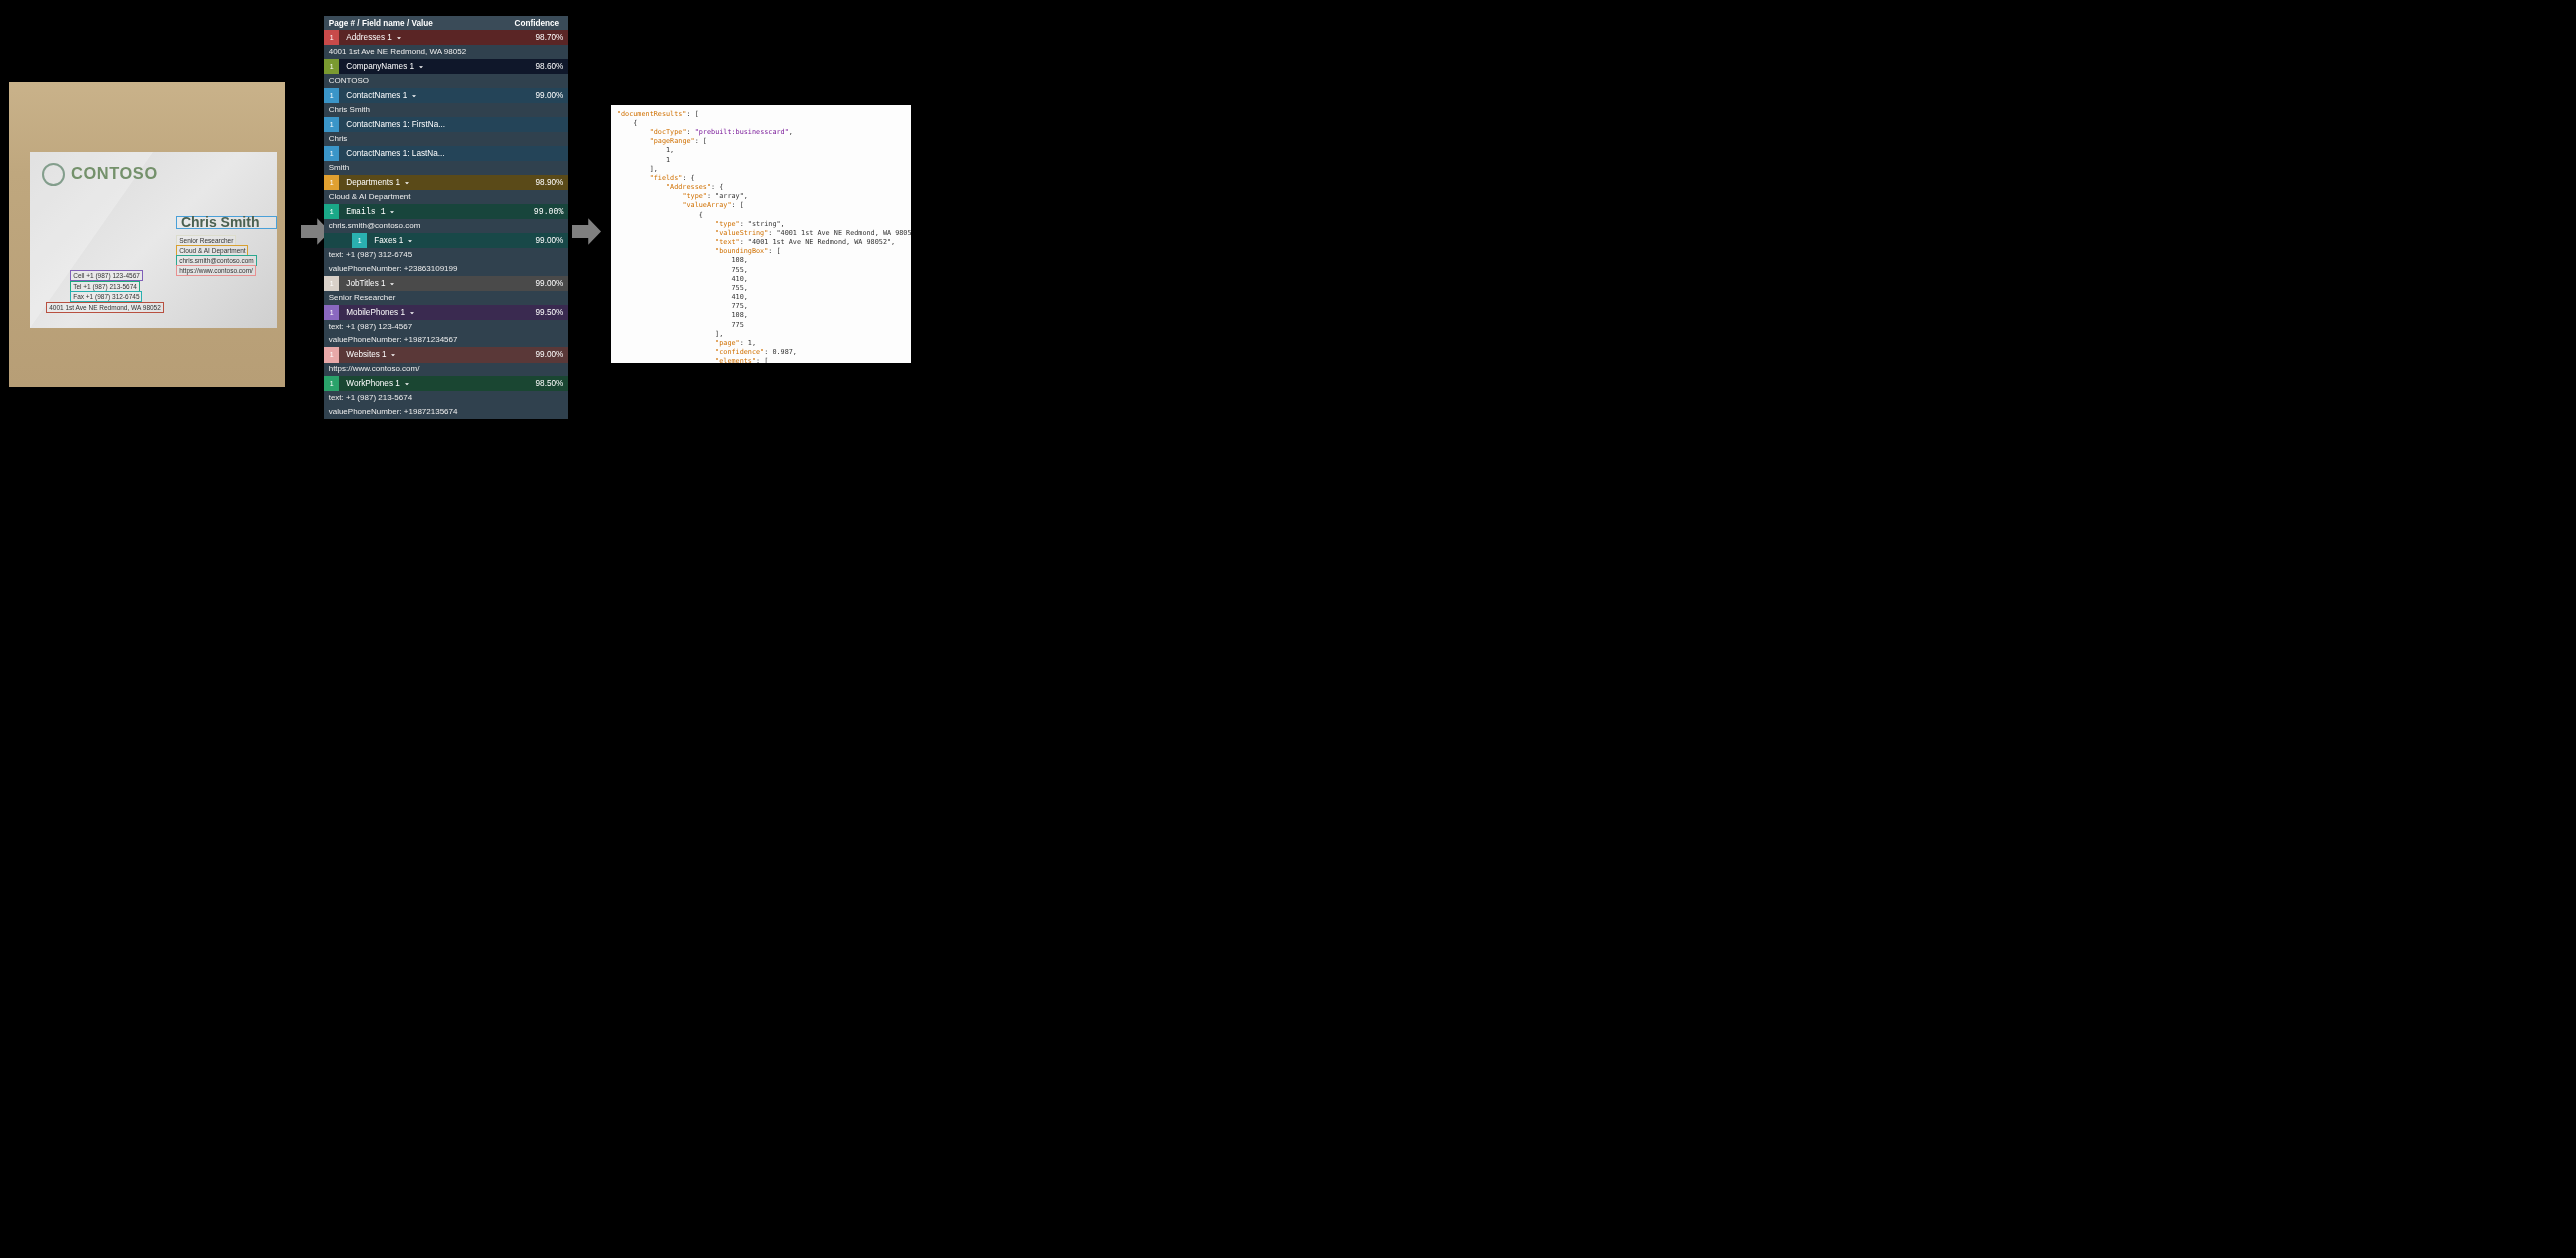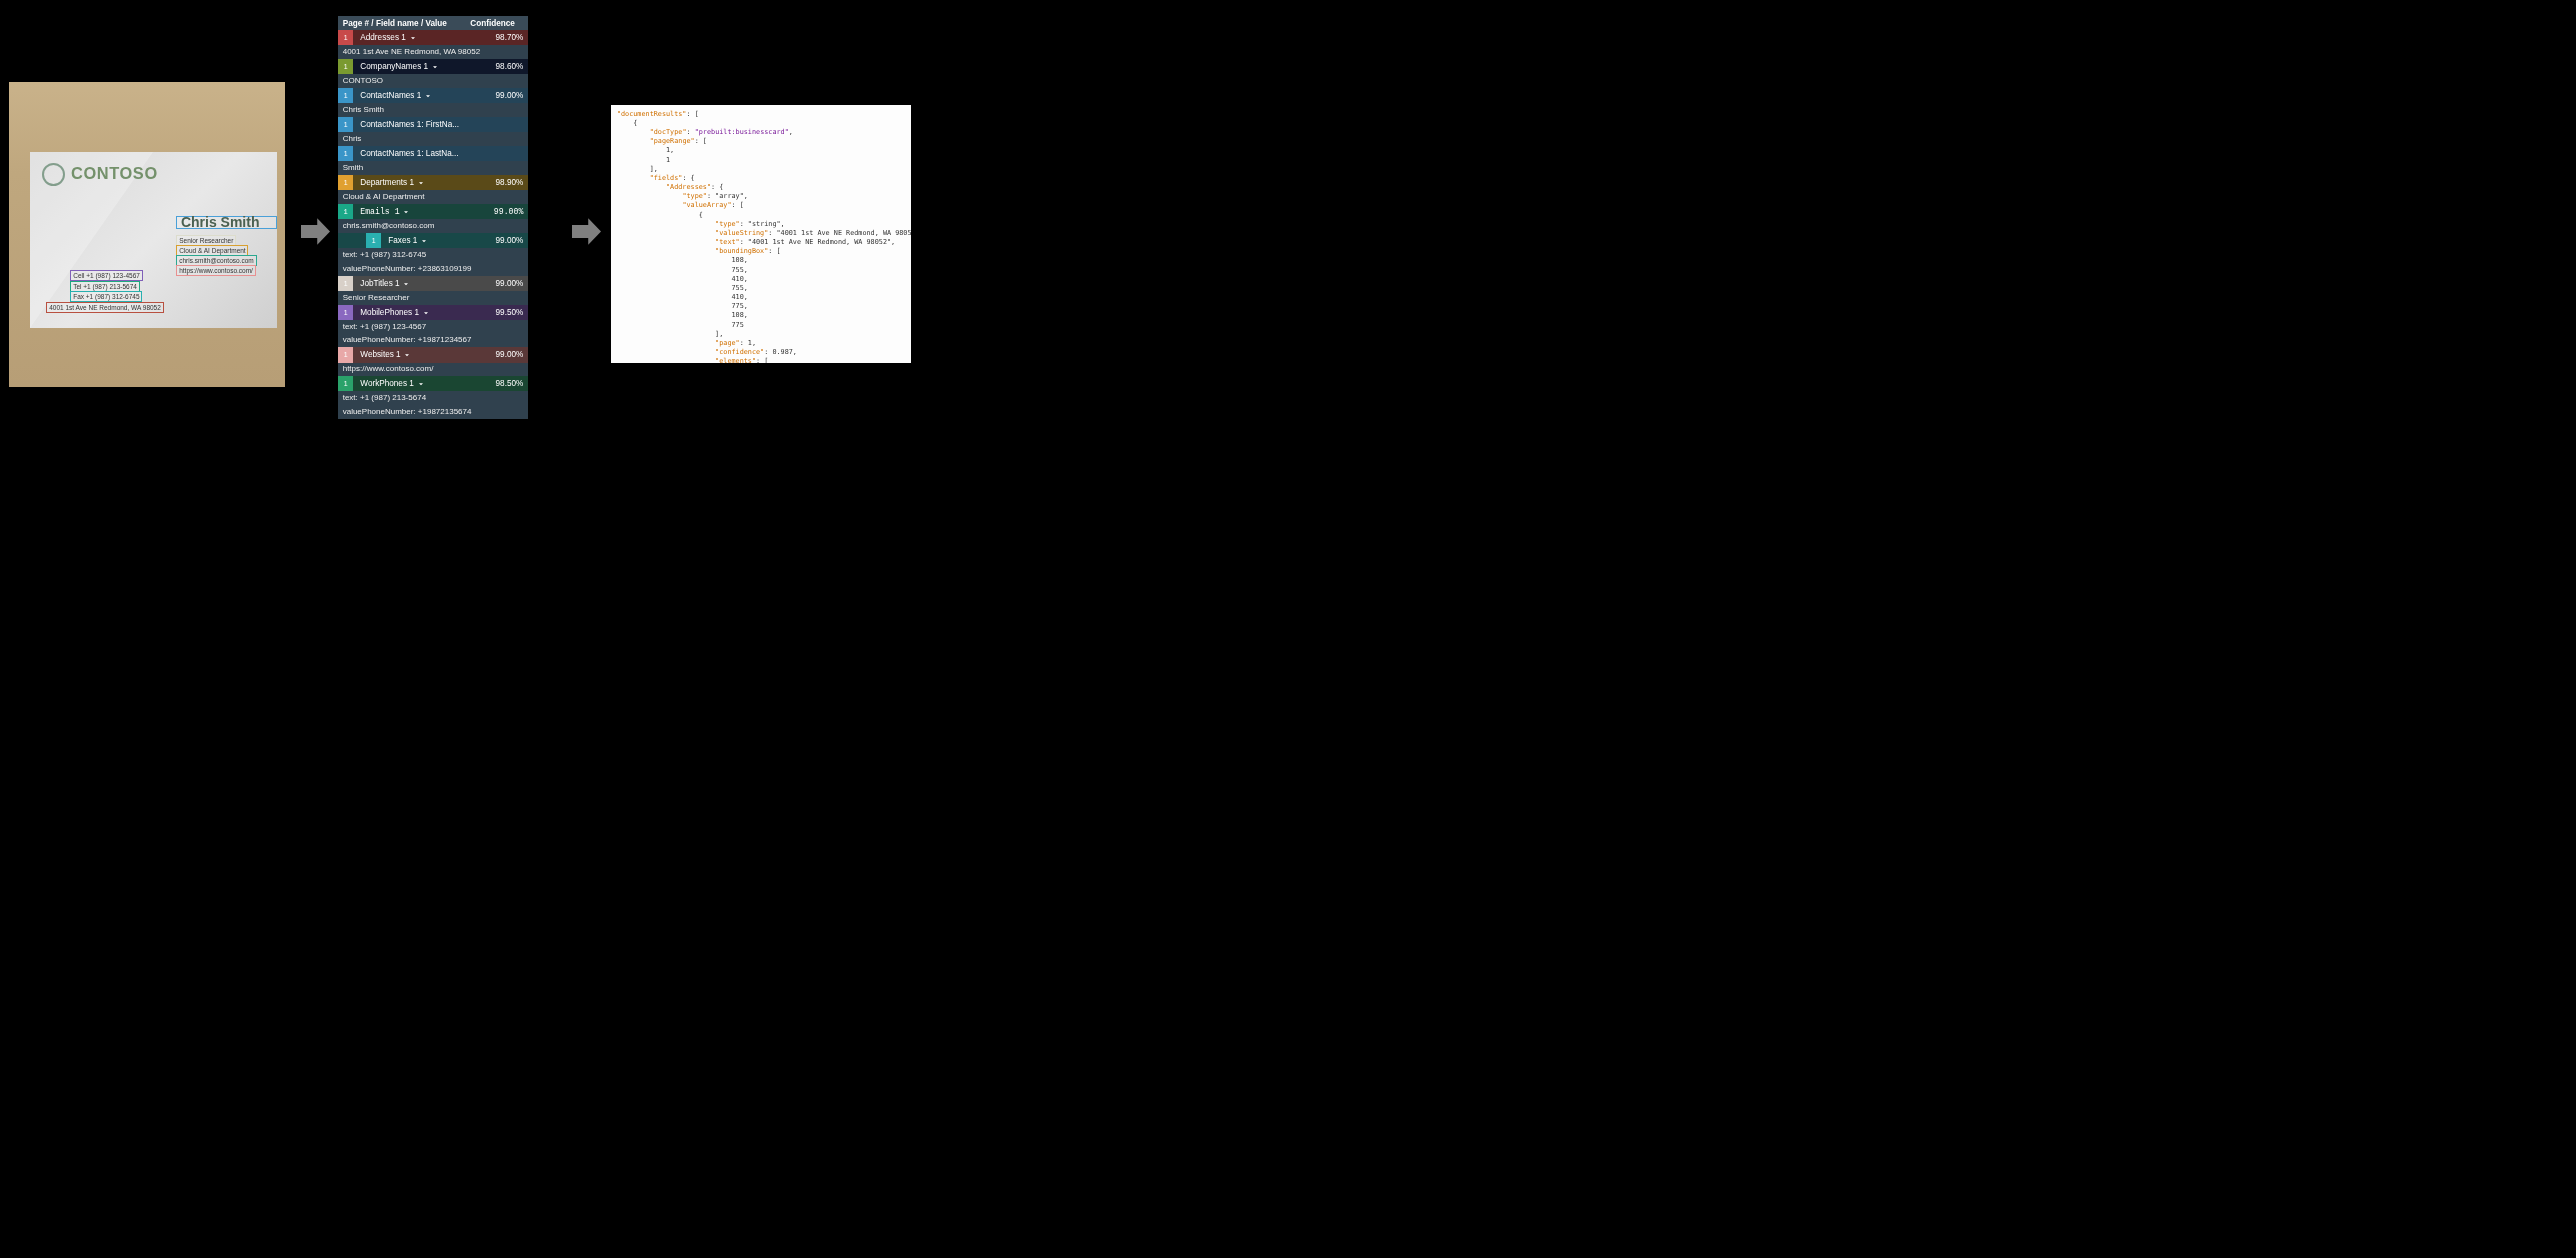--- a/index.html
+++ b/index.html
@@ -73,35 +73,35 @@
     .arrow {
       position: absolute;
       width: 29px; height: 29px;
       fill: #808080;
     }
     .arrow1 { left: 301px; top: 217px; }
     .arrow2 { left: 572px; top: 217px; }
 
     .panel-table {
       position: absolute;
-      left: 338px;
+      left: 324px;
       top: 16.4px;
-      width: 190px;
+      width: 244px;
       background: #2b3b48;
       font-size: 8.2px;
       border-radius: 15px;
     }
     .th-row {
       display: flex;
       background: #3a4b58;
       font-weight: 600;
       padding: 2.3px 4.7px;
     }
     .th-left  { flex: 1; }
-    .th-right { width: 53px; text-align: left; }
+    .th-right { width: 53px; text-align: center; }
     .field-row {
       display: flex;
       align-items: center;
       height: 15.3px;
       padding-right: 4.7px;
     }
     .pg-badge {
       width: 15.3px;
       height: 15.3px;
       font-size: 7px;

